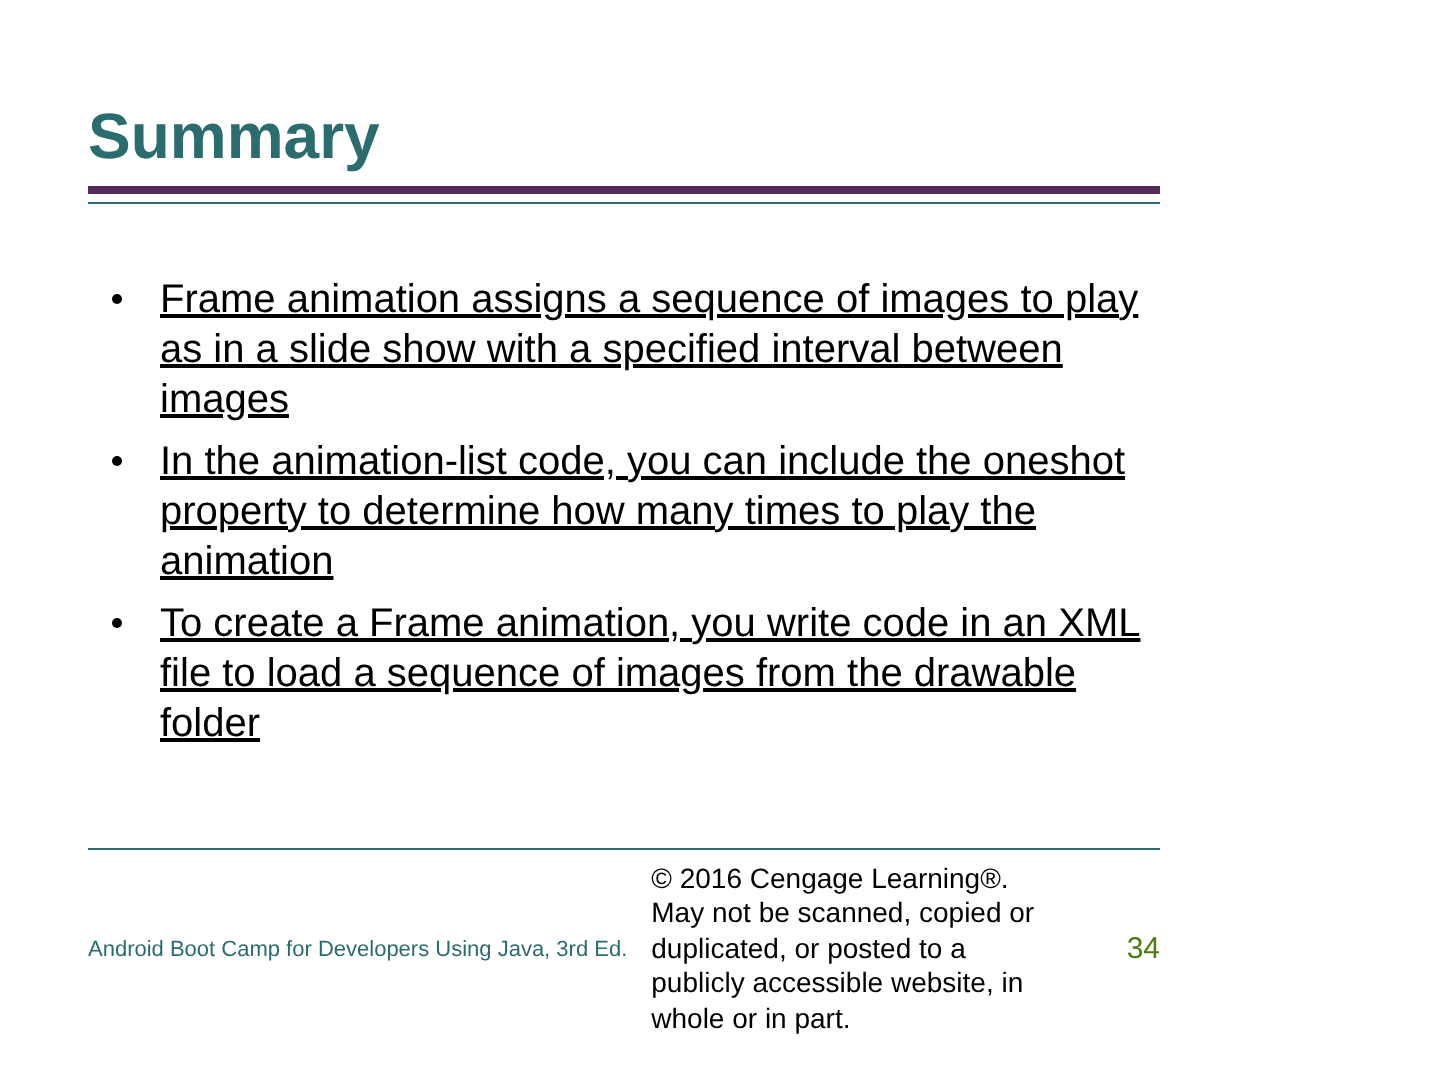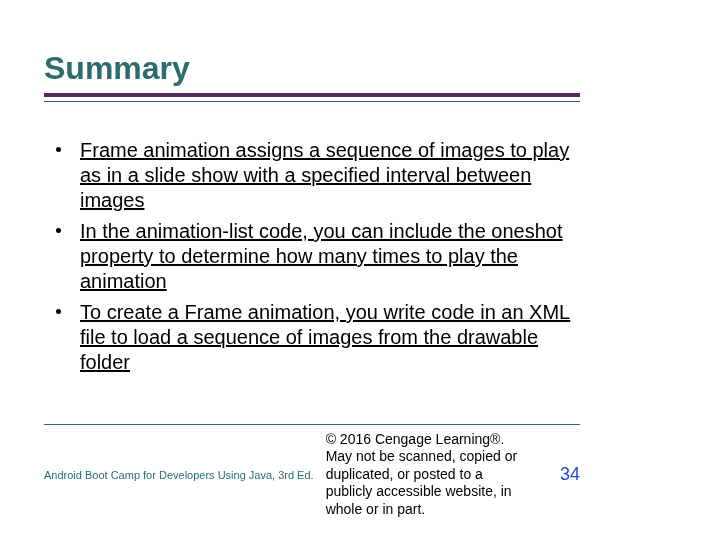--- a/index.html
+++ b/index.html
@@ -22,21 +22,21 @@
     width: 5px; height: 5px; border-radius: 50%; background: #000;
   }
   .footer {
     position: absolute;
     left: 44px; right: 44px; bottom: 22px;
   }
   .footer-rule { height: 1px; background: #2b6c6e; margin-bottom: 6px; }
   .footer-row { display: flex; align-items: center; }
   .footer-left { font-size: 11px; color: #2b6c6e; white-space: nowrap; padding-right: 12px; padding-top: 1px; }
   .footer-mid  { font-size: 14px; color: #000; flex: 1; line-height: 1.25; padding-right: 20px; }
-  .footer-right { font-size: 18px; color: #1d4ed8; padding-left: 10px; }
+  .footer-right { font-size: 15px; color: #4d7c0f; padding-left: 10px; }
 </style>
 </head>
 <body>
 
 <div class="slide">
 
   <div class="title">Summary</div>
   <div class="rules">
     <div class="rule-thick"></div>
     <div class="rule-thin"></div>

